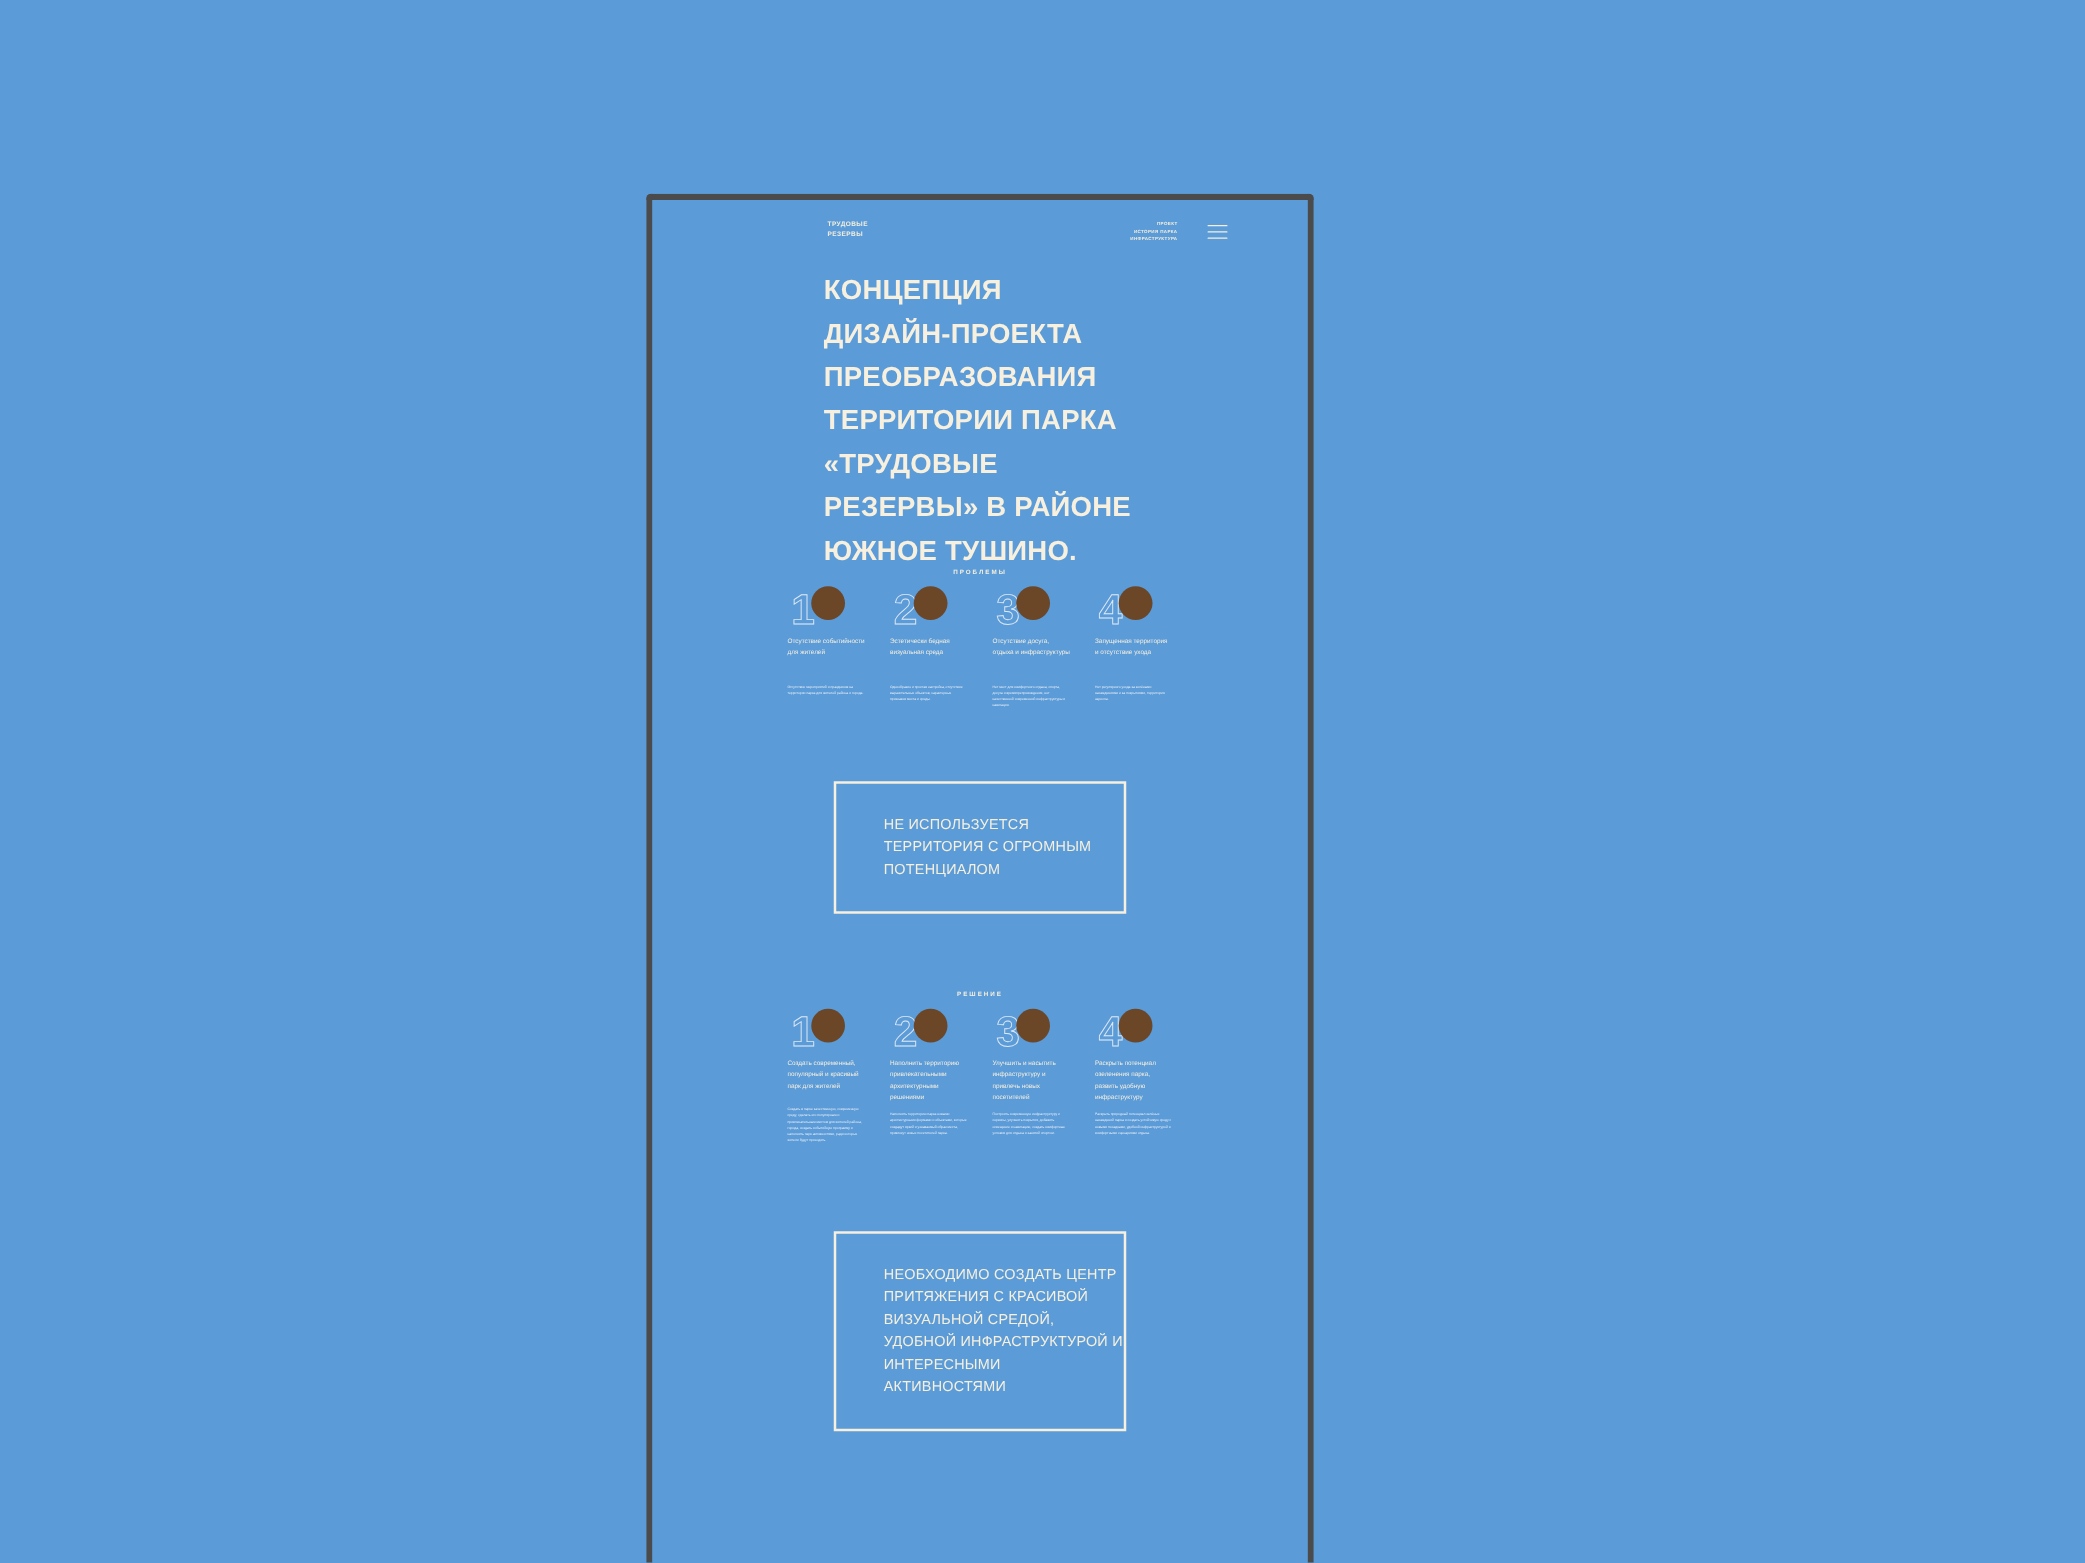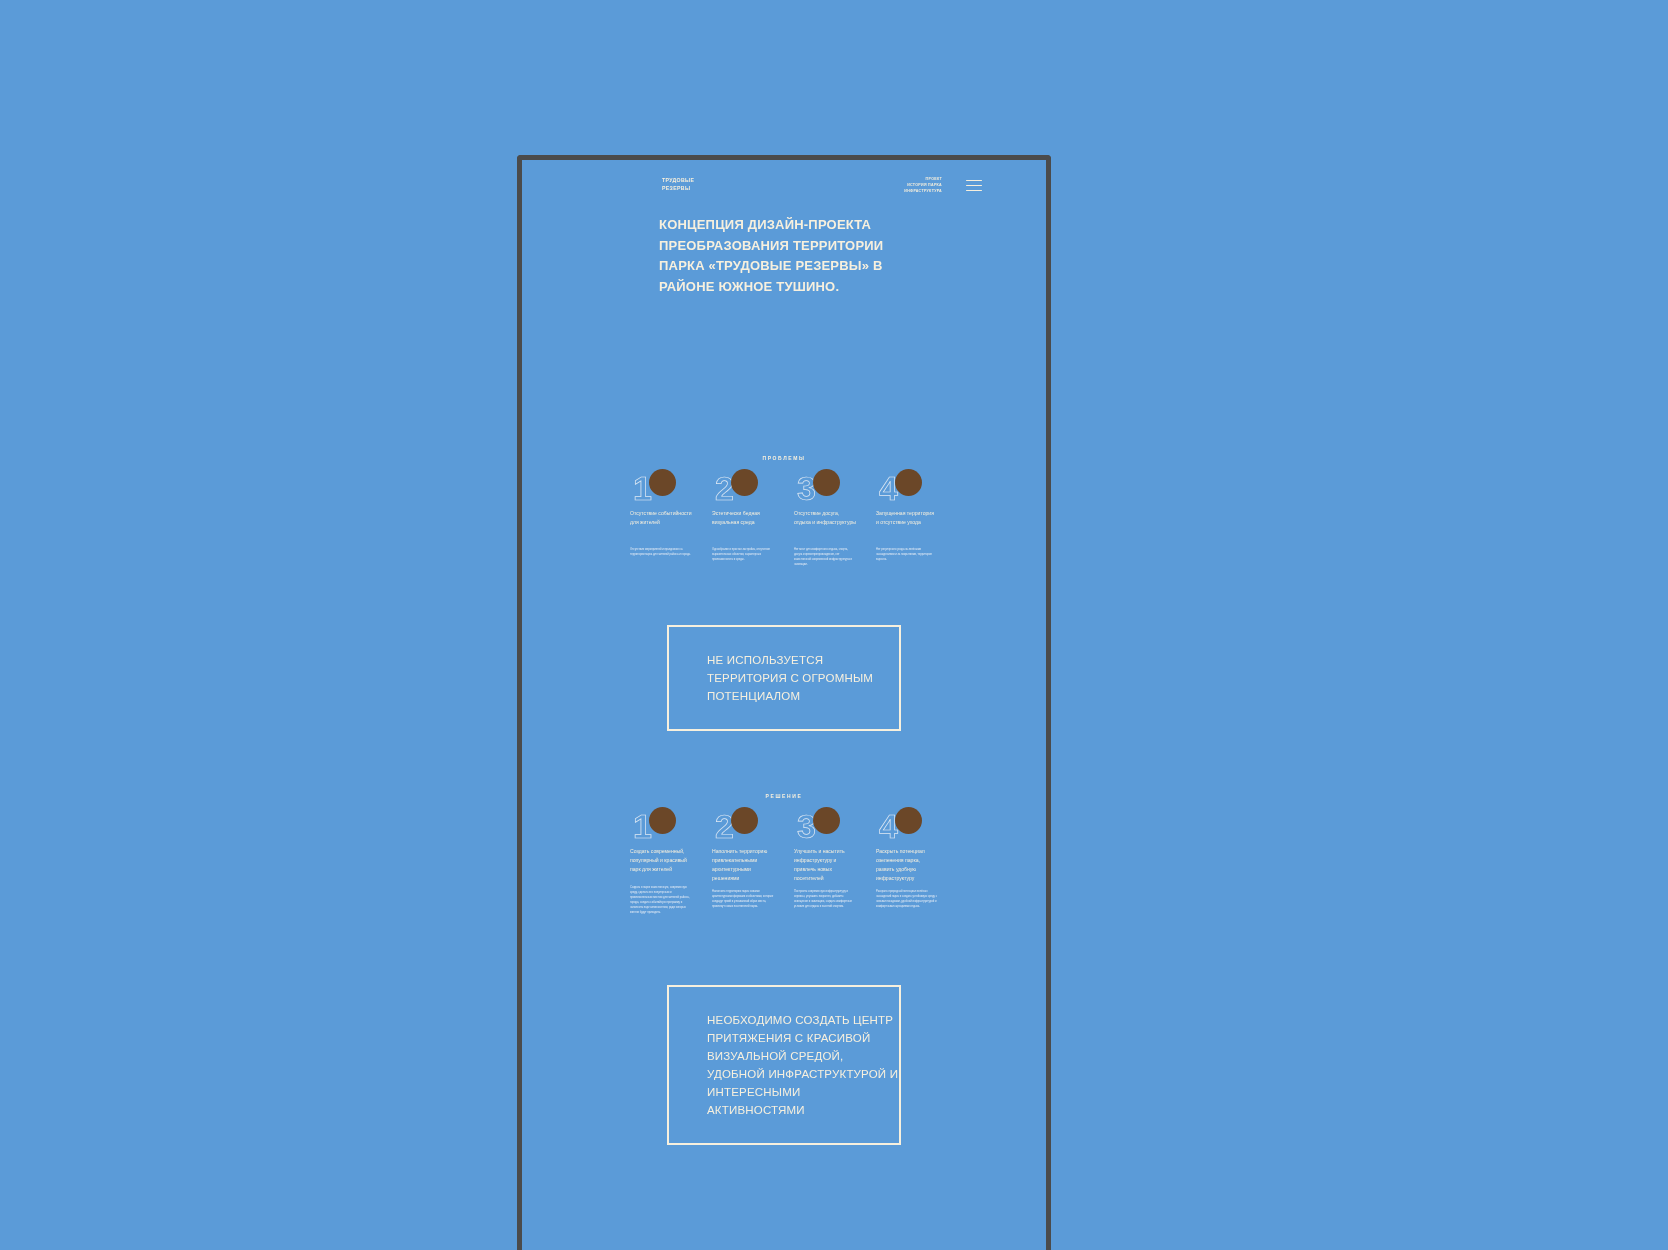--- a/index.html
+++ b/index.html
@@ -43,21 +43,21 @@
   .burger i{display:block;height:1.4px;background:#f6efdd;border-radius:1px;}
 
   
   .hero{
     position:absolute;left:0;right:0;top:55px;
     display:flex;justify-content:center;
   }
   .hero-title{
     width:250px;
     color:#f7f0de;
-    font-size:13px;line-height:1.58;font-weight:700;
+    font-size:22px;line-height:1.58;font-weight:700;
     letter-spacing:.2px;text-transform:uppercase;
     margin:0;
   }
 
   
   .section-label{
     text-align:center;color:#f7f0de;
     font-size:5px;font-weight:700;letter-spacing:1.6px;
     text-transform:uppercase;
   }

